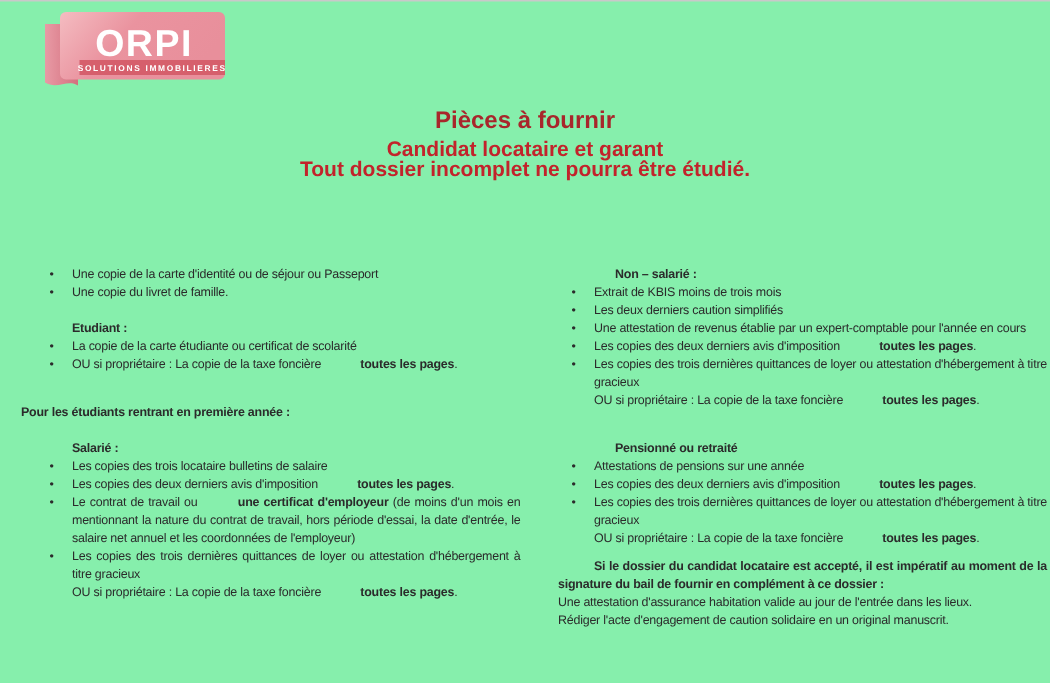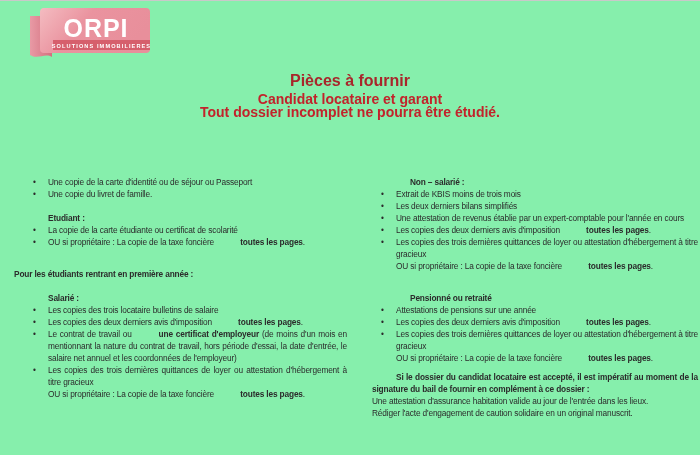--- a/index.html
+++ b/index.html
@@ -109,21 +109,21 @@
         </li>
       </ul>
     </div>
   <div class="col col-right">
       <div class="heading first">Non – salarié :</div>
       <ul class="bullets">
         <li>
           <div class="line"><span>Extrait de KBIS moins de trois mois</span></div>
         </li>
         <li>
-          <div class="line"><span>Les deux derniers bilans simplifiés</span></div>
+          <div class="line"><span>Les deux derniers caution simplifiés</span></div>
         </li>
         <li>
           <div class="line j"><span>Une attestation de revenus établie par un expert-comptable pour l'année en cours</span></div>
         </li>
         <li>
           <div class="line"><span>Les copies des deux derniers avis d'imposition </span><b>toutes les pages</b><span>.</span></div>
         </li>
         <li>
           <div class="line j"><span>Les copies des trois dernières quittances de loyer ou attestation d'hébergement à titre gracieux</span></div>
           <div class="line"><span>OU si propriétaire : La copie de la taxe foncière </span><b>toutes les pages</b><span>.</span></div>

